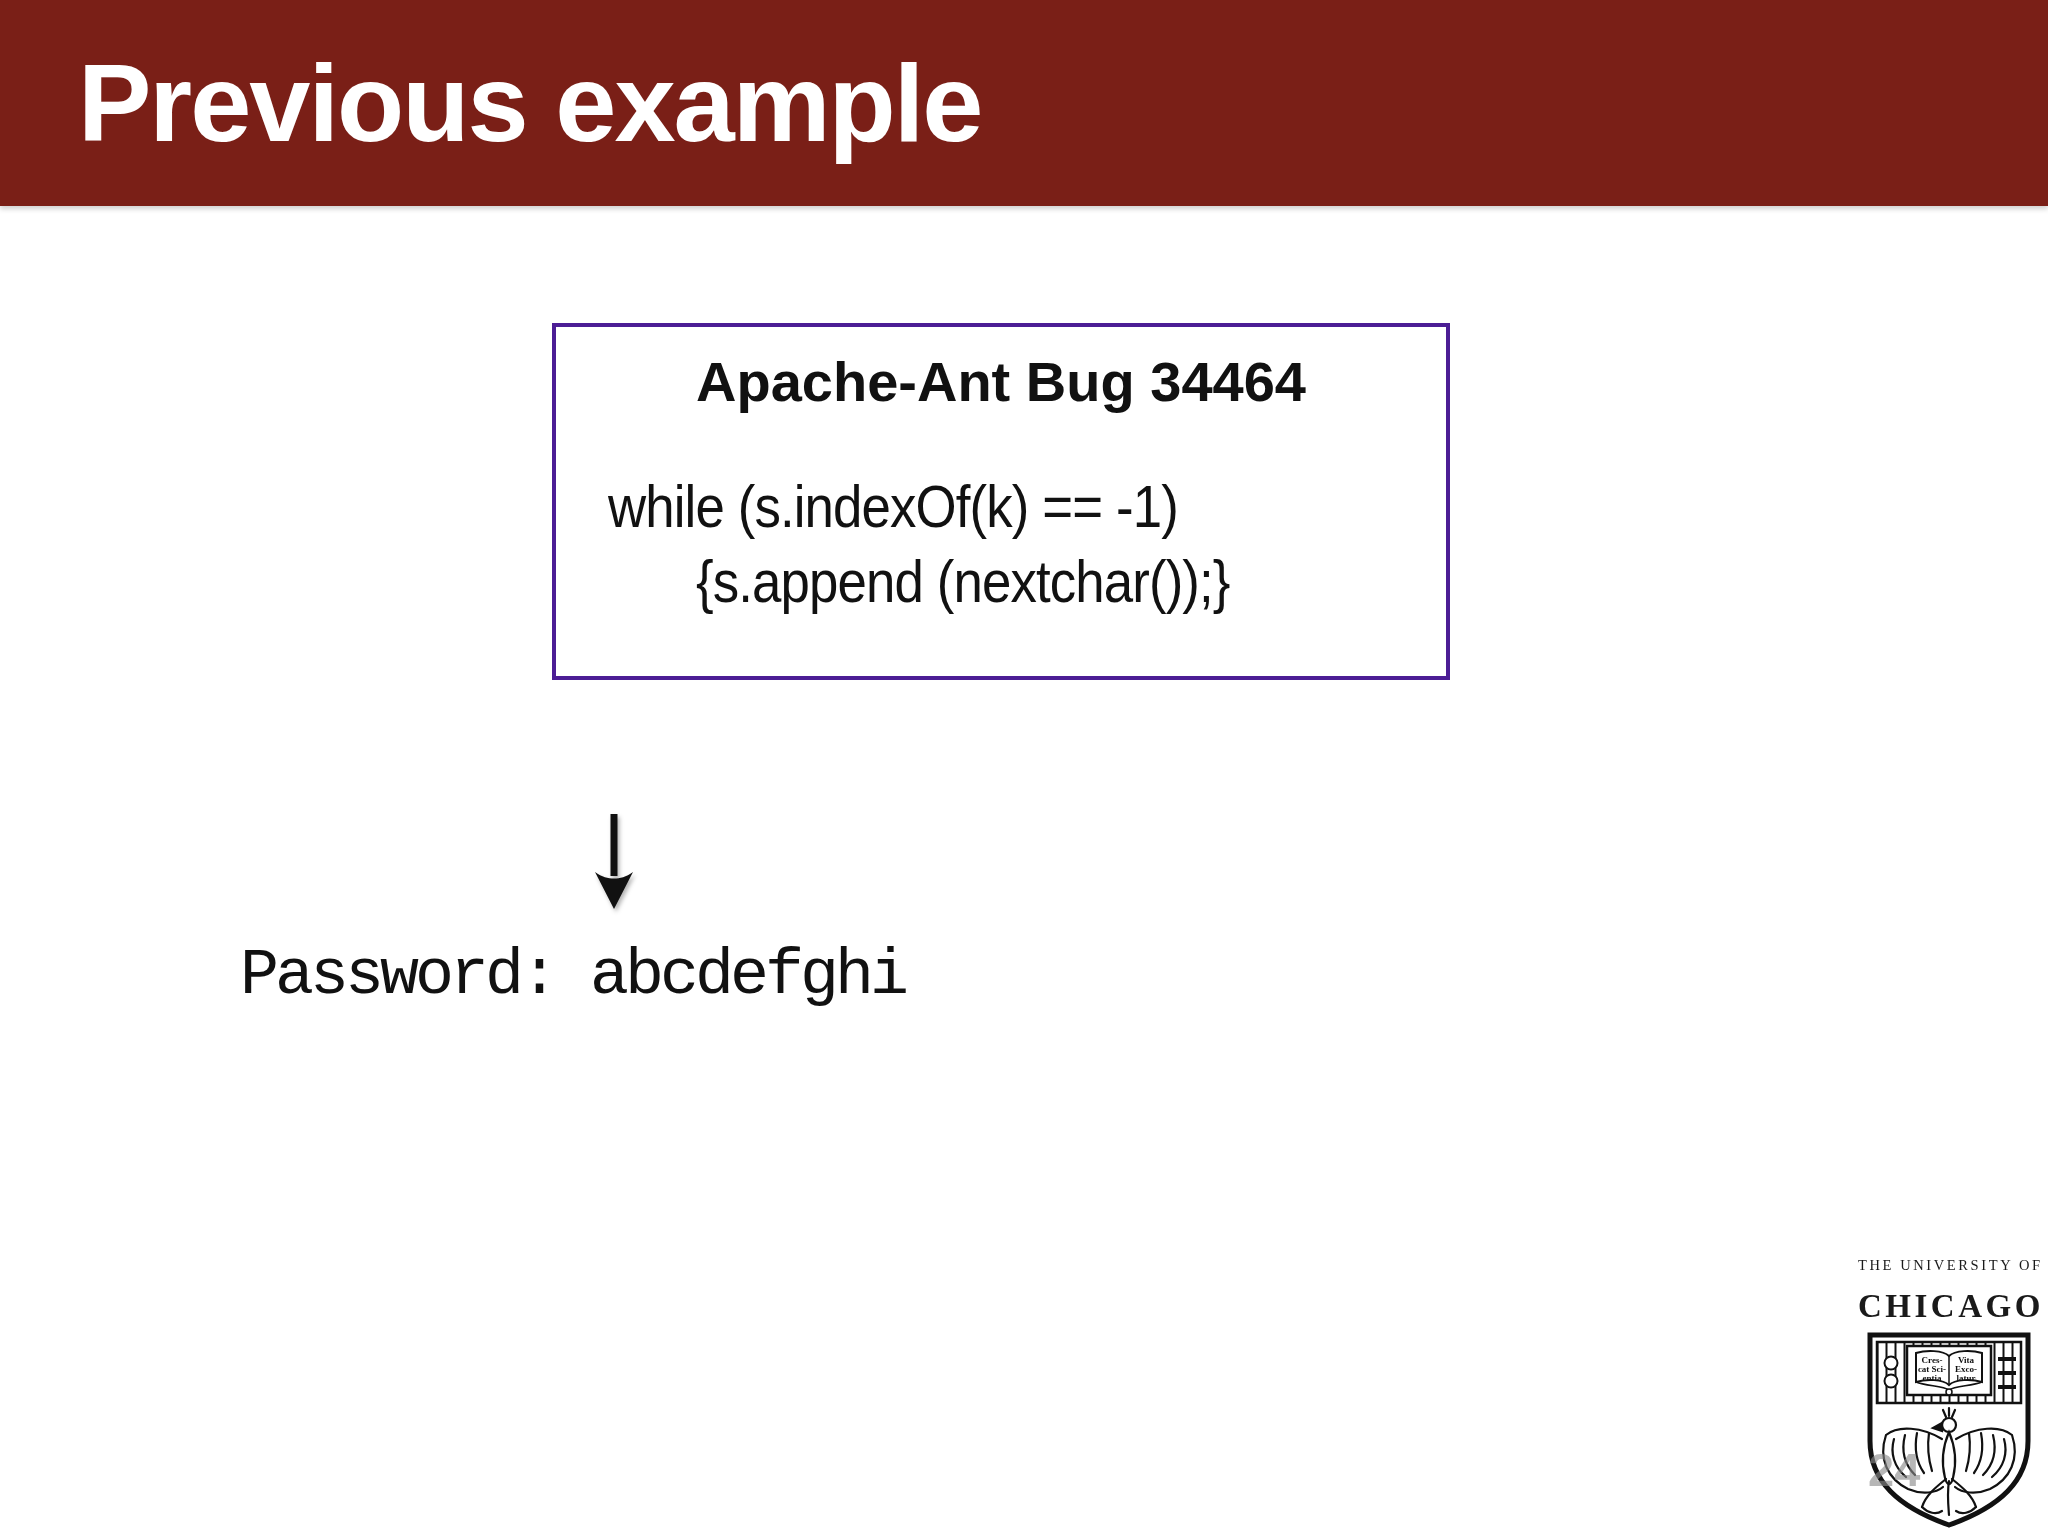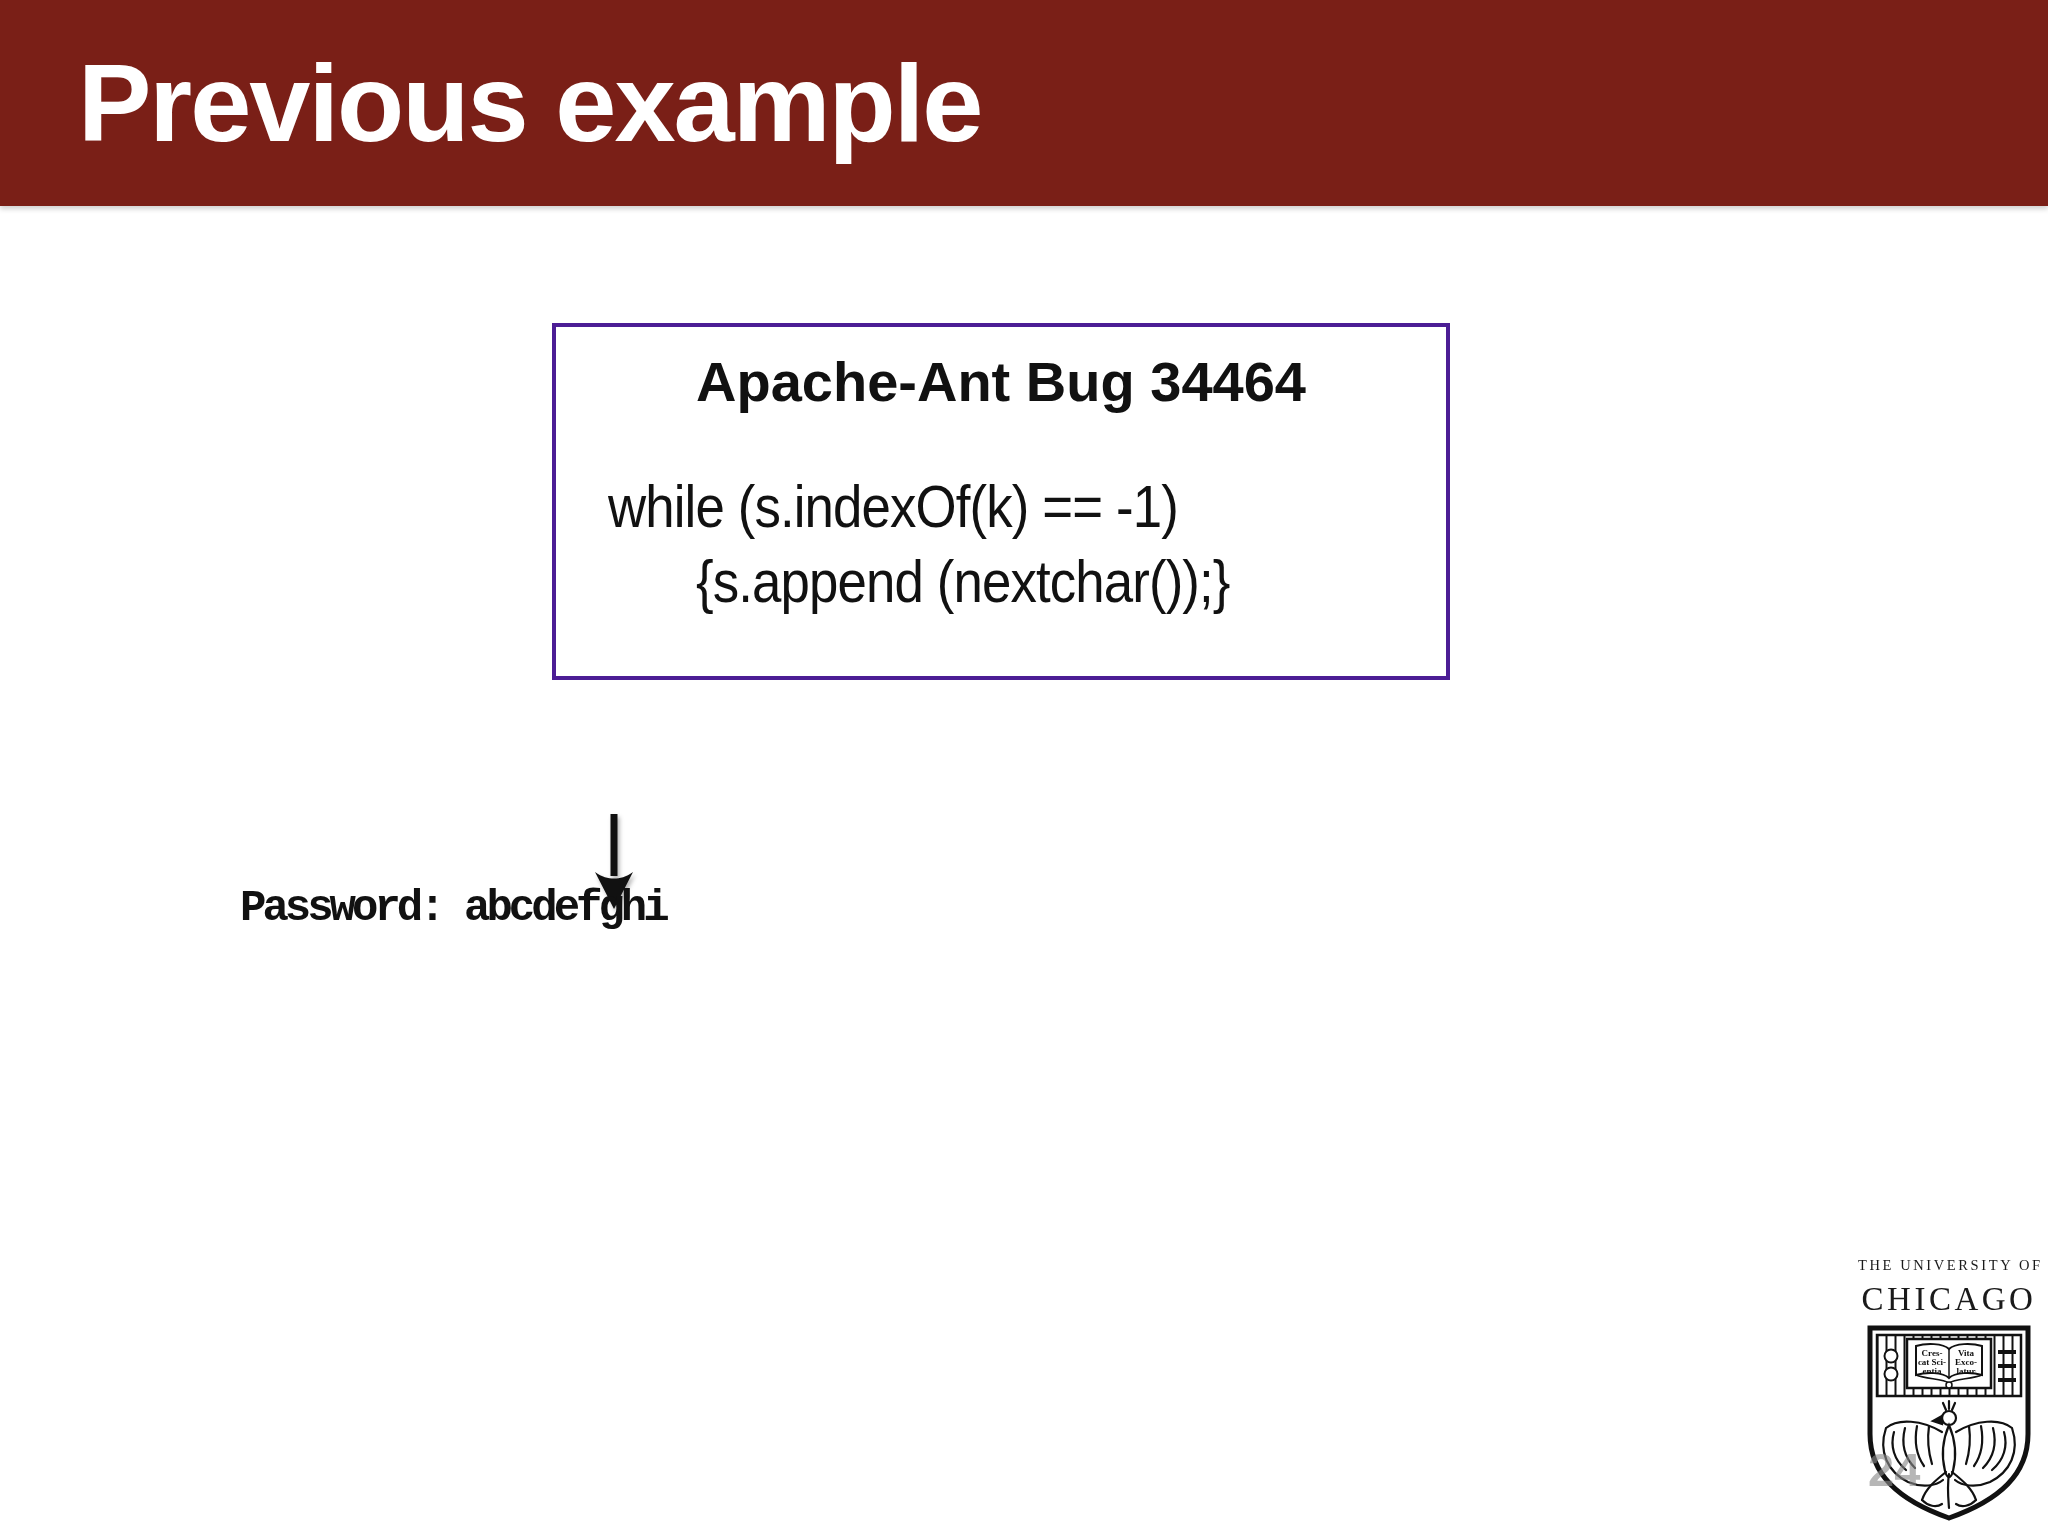--- a/index.html
+++ b/index.html
@@ -70,24 +70,24 @@
     position: absolute;
     left: 592px;
     top: 812px;
     filter: drop-shadow(2px 3px 2px rgba(0,0,0,0.30));
   }
 
   
   .password-line {
     position: absolute;
     left: 240px;
-    top: 886px;
+    top: 944px;
     font-family: "Liberation Mono", monospace;
-    font-weight: bold;
-    font-size: 44px;
+    font-weight: normal;
+    font-size: 65px;
     letter-spacing: -4px;
     line-height: 1;
     color: #111111;
     white-space: pre;
   }
 
   
   .uni-logo {
     position: absolute;
     left: 1858px;
@@ -100,25 +100,25 @@
     font-family: "Liberation Serif", serif;
     font-size: 14.5px;
     font-weight: 400;
     letter-spacing: 2.6px;
     white-space: nowrap;
     line-height: 1.1;
   }
   .uni-large {
     font-family: "Liberation Serif", serif;
     font-size: 33px;
-    font-weight: 400;
+    font-weight: 700;
     letter-spacing: 3.5px;
     white-space: nowrap;
     line-height: 1.05;
-    margin-top: 8px;
+    margin-top: 15px;
   }
   .crest-svg { display: block; margin: 5px auto 0 auto; }
 
   .page-number {
     position: absolute;
     left: 1868px;
     top: 1446px;
     font-size: 47px;
     font-weight: bold;
     color: #8a8a8a;

